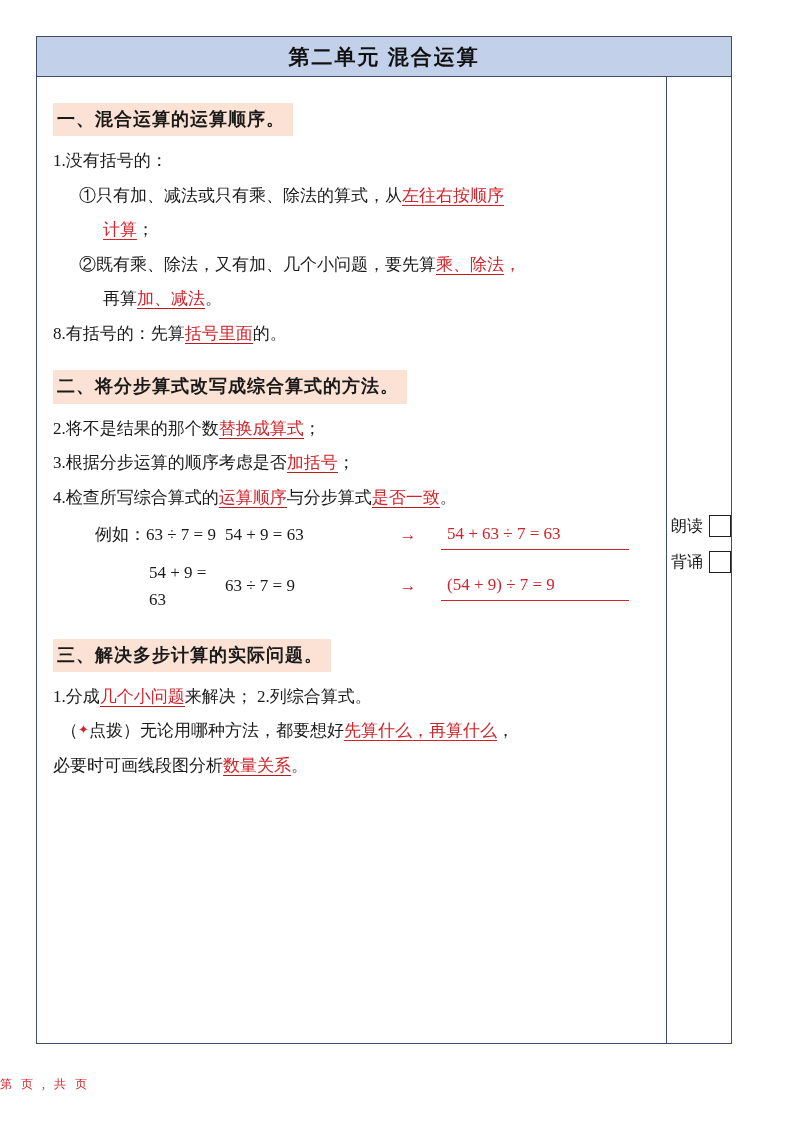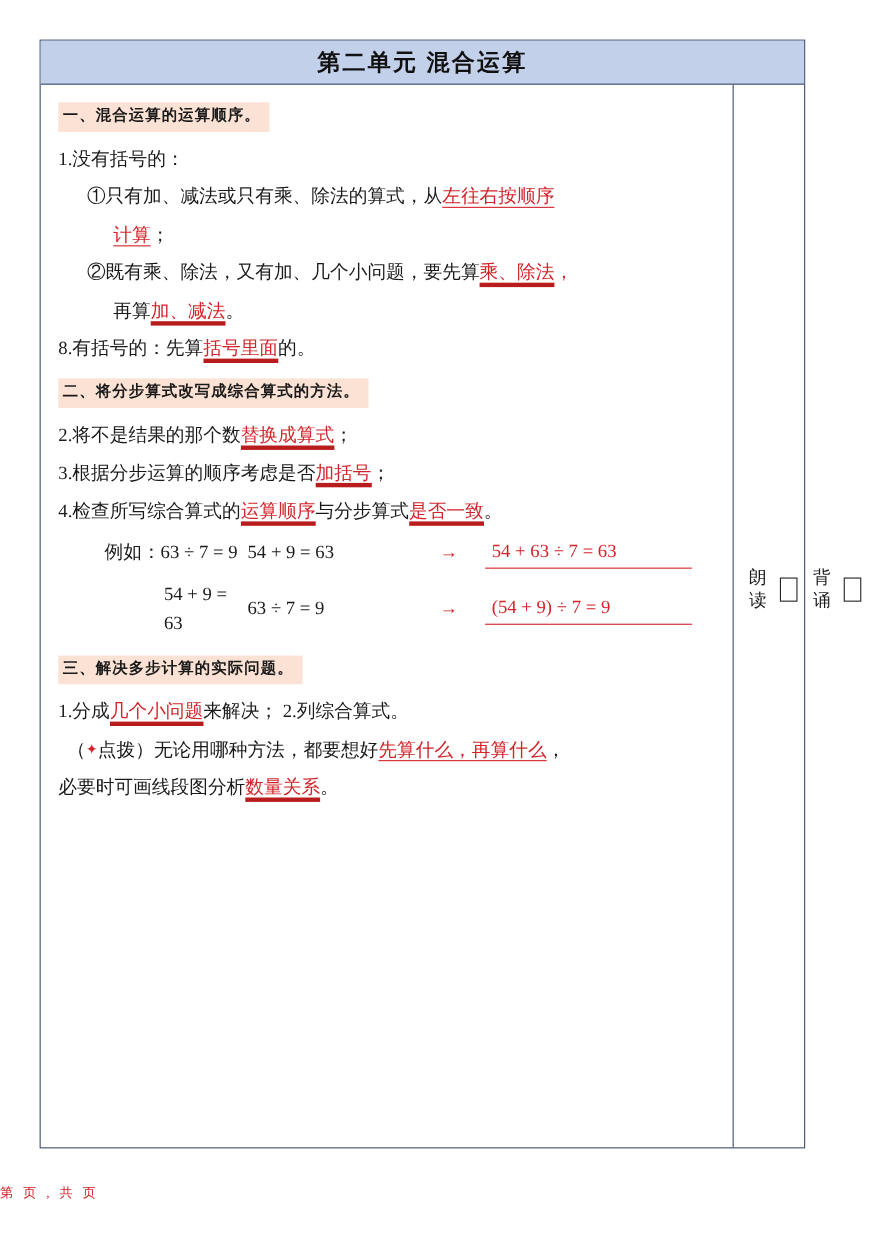--- a/index.html
+++ b/index.html
@@ -52,59 +52,59 @@
     line-height: 1.62;
   }
   .side {
     flex: 1;
     box-sizing: border-box;
     position: relative;
   }
   .side-inner {
     position: absolute;
     top: 438px;
-    left: 14px;
+    left: 4px;
     right: 0;
     display: flex;
-    flex-direction: row;
+    flex-direction: column;
     align-items: flex-start;
     gap: 14px;
   }
   .side-item {
     display: flex;
     align-items: center;
     gap: 6px;
     font-size: 16px;
   }
   .chk {
     width: 20px;
     height: 20px;
     border: 1px solid #222;
     display: inline-block;
   }
   .sec-head {
     display: inline-block;
     background: #fbe2d5;
     font-weight: bold;
-    font-size: 14px;
+    font-size: 18px;
     padding: 2px 8px 2px 4px;
-    margin: 6px 0 4px 0;
+    margin: 16px 0 4px 0;
     letter-spacing: 1px;
   }
   .ln {
     margin: 7px 0;
   }
   .ind1 { padding-left: 26px; }
   .ind2 { padding-left: 50px; }
   .r {
     color: #d2232a;
   }
   .ru {
     color: #d2232a;
-    border-bottom: 4px solid #b91c1c;
+    border-bottom: 1px solid #b91c1c;
     text-align: center;
   }
   .rb {
     color: #d2232a;
     font-weight: normal;
     border-bottom: 1px solid #d2232a;
   }
   .eg-row {
     display: flex;
     align-items: center;

